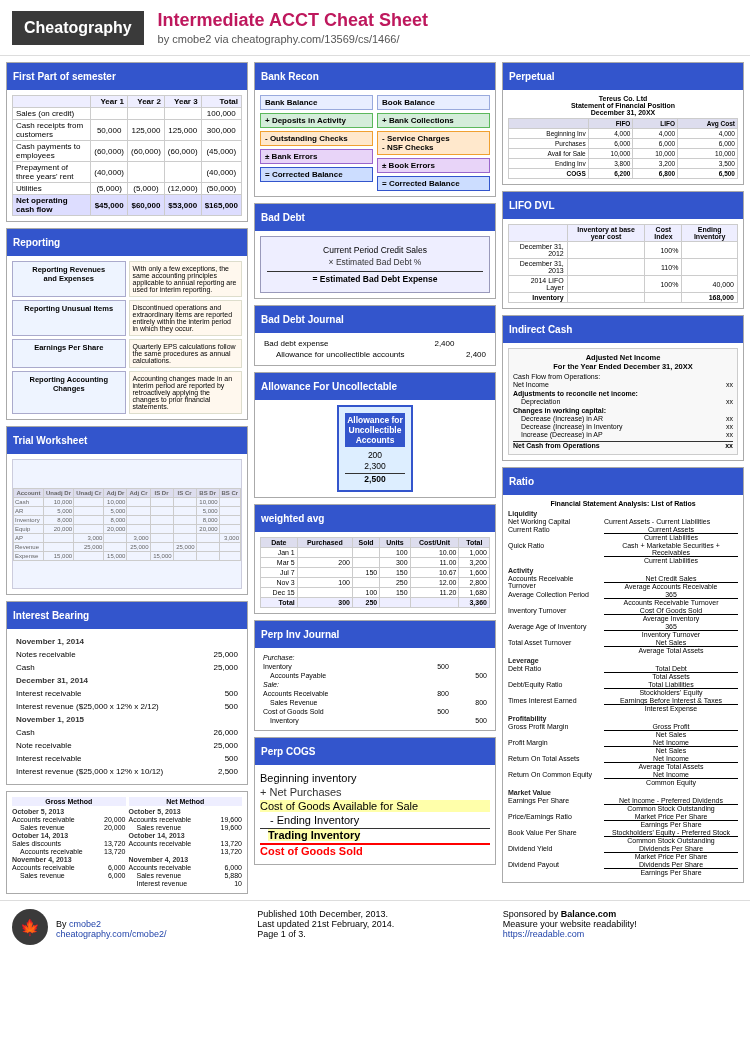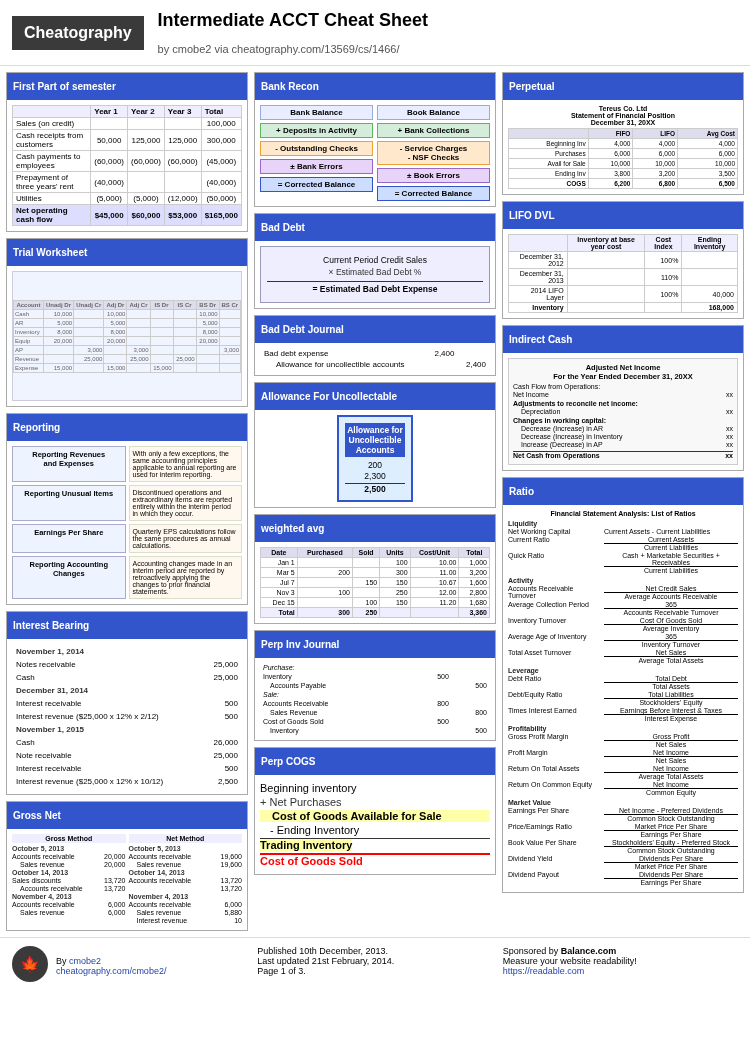--- a/index.html
+++ b/index.html
@@ -21,22 +21,22 @@
     .logo-box {
       background: #3a3a3a;
       color: #fff;
       font-size: 16px;
       font-weight: bold;
       padding: 8px 12px;
       margin-right: 14px;
       min-width: 110px;
       text-align: center;
     }
-    .header-title { color: #000000; font-size: 18px; font-weight: bold; }
-    .header-sub { color: #555; font-size: 11px; margin-top: 12px; }
+    .header-title { color: #be185d; font-size: 18px; font-weight: bold; }
+    .header-sub { color: #555; font-size: 11px; margin-top: 2px; }
 
     
     .main-grid {
       display: grid;
       grid-template-columns: 1fr 1fr 1fr;
       gap: 6px;
       padding: 6px;
     }
 
     
@@ -61,36 +61,36 @@
     .fps-table {
       width: 100%;
       border-collapse: collapse;
       font-size: 8px;
     }
     .fps-table th, .fps-table td {
       border: 1px solid #ccc;
       padding: 1px 3px;
       text-align: center;
     }
-    .fps-table th { background: #eef; text-align: left; }
+    .fps-table th { background: #eef; text-align: right; }
     .fps-table .label-col { text-align: left; }
     .fps-total { font-weight: bold; background: #ddf; }
 
     
     .bank-recon-grid {
       display: grid;
       grid-template-columns: 1fr 1fr;
       gap: 4px;
     }
     .bank-col { display: flex; flex-direction: column; gap: 3px; }
     .bank-item {
       background: #e8eeff;
       border: 1px solid #99aadd;
       padding: 2px 4px;
-      text-align: center;
+      text-align: left;
       font-size: 8px;
       font-weight: bold;
     }
     .bank-item.green { background: #d4edda; border-color: #5cb85c; }
     .bank-item.orange { background: #ffe8cc; border-color: #f0a030; }
     .bank-item.purple { background: #e8d4f8; border-color: #9966cc; }
     .bank-item.corrected { background: #ccddff; border-color: #3355cc; font-weight: bold; }
 
     
     .bad-debt-formula {
@@ -350,20 +350,36 @@
                 <td>$60,000</td>
                 <td>$53,000</td>
                 <td>$165,000</td>
             </tr>
           </tbody>
         </table>
       </div>
     </div>
 
     <div class="card">
+      <div class="card-header">Reporting</div>
+      <div class="card-body">
+        <div class="reporting-grid">
+          <div class="rep-item-left">Reporting Revenues<br>and Expenses</div>
+          <div class="rep-item-right">With only a few exceptions, the same accounting principles applicable to annual reporting are used for interim reporting.</div>
+          <div class="rep-item-left">Reporting Unusual Items</div>
+          <div class="rep-item-right">Discontinued operations and extraordinary items are reported entirely within the interim period in which they occur.</div>
+          <div class="rep-item-left">Earnings Per Share</div>
+          <div class="rep-item-right">Quarterly EPS calculations follow the same procedures as annual calculations.</div>
+          <div class="rep-item-left">Reporting Accounting Changes</div>
+          <div class="rep-item-right">Accounting changes made in an interim period are reported by retroactively applying the changes to prior financial statements.</div>
+        </div>
+      </div>
+    </div>
+
+    <div class="card">
       <div class="card-header">Trial Worksheet</div>
       <div class="card-body">
         <div class="tw-img-placeholder">
           <table style="width:100%;border-collapse:collapse;font-size:6px;">
             <thead>
               <tr style="background:#dde;">
                 <th style="border:1px solid #ccc;padding:1px;">Account</th>
                 <th style="border:1px solid #ccc;padding:1px;">Unadj Dr</th>
                 <th style="border:1px solid #ccc;padding:1px;">Unadj Cr</th>
                 <th style="border:1px solid #ccc;padding:1px;">Adj Dr</th>
@@ -452,36 +468,20 @@
                   <td style="border:1px solid #ccc;padding:1px;"></td>
                   <td style="border:1px solid #ccc;padding:1px;"></td>
                 </tr>
             </tbody>
           </table>
         </div>
       </div>
     </div>
 
     <div class="card">
-      <div class="card-header">Reporting</div>
-      <div class="card-body">
-        <div class="reporting-grid">
-          <div class="rep-item-left">Reporting Revenues<br>and Expenses</div>
-          <div class="rep-item-right">With only a few exceptions, the same accounting principles applicable to annual reporting are used for interim reporting.</div>
-          <div class="rep-item-left">Reporting Unusual Items</div>
-          <div class="rep-item-right">Discontinued operations and extraordinary items are reported entirely within the interim period in which they occur.</div>
-          <div class="rep-item-left">Earnings Per Share</div>
-          <div class="rep-item-right">Quarterly EPS calculations follow the same procedures as annual calculations.</div>
-          <div class="rep-item-left">Reporting Accounting Changes</div>
-          <div class="rep-item-right">Accounting changes made in an interim period are reported by retroactively applying the changes to prior financial statements.</div>
-        </div>
-      </div>
-    </div>
-
-    <div class="card">
       <div class="card-header">Interest Bearing</div>
       <div class="card-body">
         <table class="ib-table">
           <tbody>
             <tr>
                 <td class="ib-date" colspan="2">November 1, 2014</td>
               </tr>
             <tr>
                 <td>Notes receivable</td>
                 <td class="ib-amount">25,000</td>
@@ -519,21 +519,20 @@
             <tr>
                 <td class="ib-sub">Interest revenue ($25,000 x 12% x 10/12)</td>
                 <td class="ib-amount">2,500</td>
               </tr>
           </tbody>
         </table>
       </div>
     </div>
 
     <div class="card">
-      <div class="card-header">Gross Net</div>
       <div class="card-body">
         <div class="gn-grid">
           <div class="gn-col">
             <div class="gn-title">Gross Method</div>
             <div class="gn-date">October 5, 2013</div>
             <div class="gn-line">Accounts receivable <span style="float:right">20,000</span></div>
             <div class="gn-sub gn-line">Sales revenue <span style="float:right">20,000</span></div>
             <div class="gn-date">October 14, 2013</div>
             <div class="gn-line">Sales discounts <span style="float:right">13,720</span></div>
             <div class="gn-sub gn-line">Accounts receivable <span style="float:right">13,720</span></div>
@@ -741,24 +740,24 @@
           </tbody>
         </table>
       </div>
     </div>
 
     <div class="card">
       <div class="card-header">Perp COGS</div>
       <div class="card-body cogs-box">
         <div class="cogs-line">Beginning inventory</div>
         <div class="cogs-line cogs-plus">+ Net Purchases</div>
-        <div class="cogs-line cogs-highlight" style="font-weight:bold;padding-left:12px;">Cost of Goods Available for Sale</div>
+        <div class="cogs-line cogs-highlight" style="font-weight:normal;">Cost of Goods Available for Sale</div>
         <div class="cogs-line cogs-indent">- Ending Inventory</div>
         <div class="cogs-line cogs-total" style="border-top:1px solid #333;font-weight:bold;">
-          <span style="background:#ffffaa;">Trading Inventory</span>
+          <span style="background:#ffffaa;margin-left:8px;">Trading Inventory</span>
         </div>
         <div class="cogs-line cogs-red" style="border-top:2px solid red;font-weight:bold;">Cost of Goods Sold</div>
       </div>
     </div>
 
   </div>
 
   <div class="section-wrapper">
 
     <div class="card">

